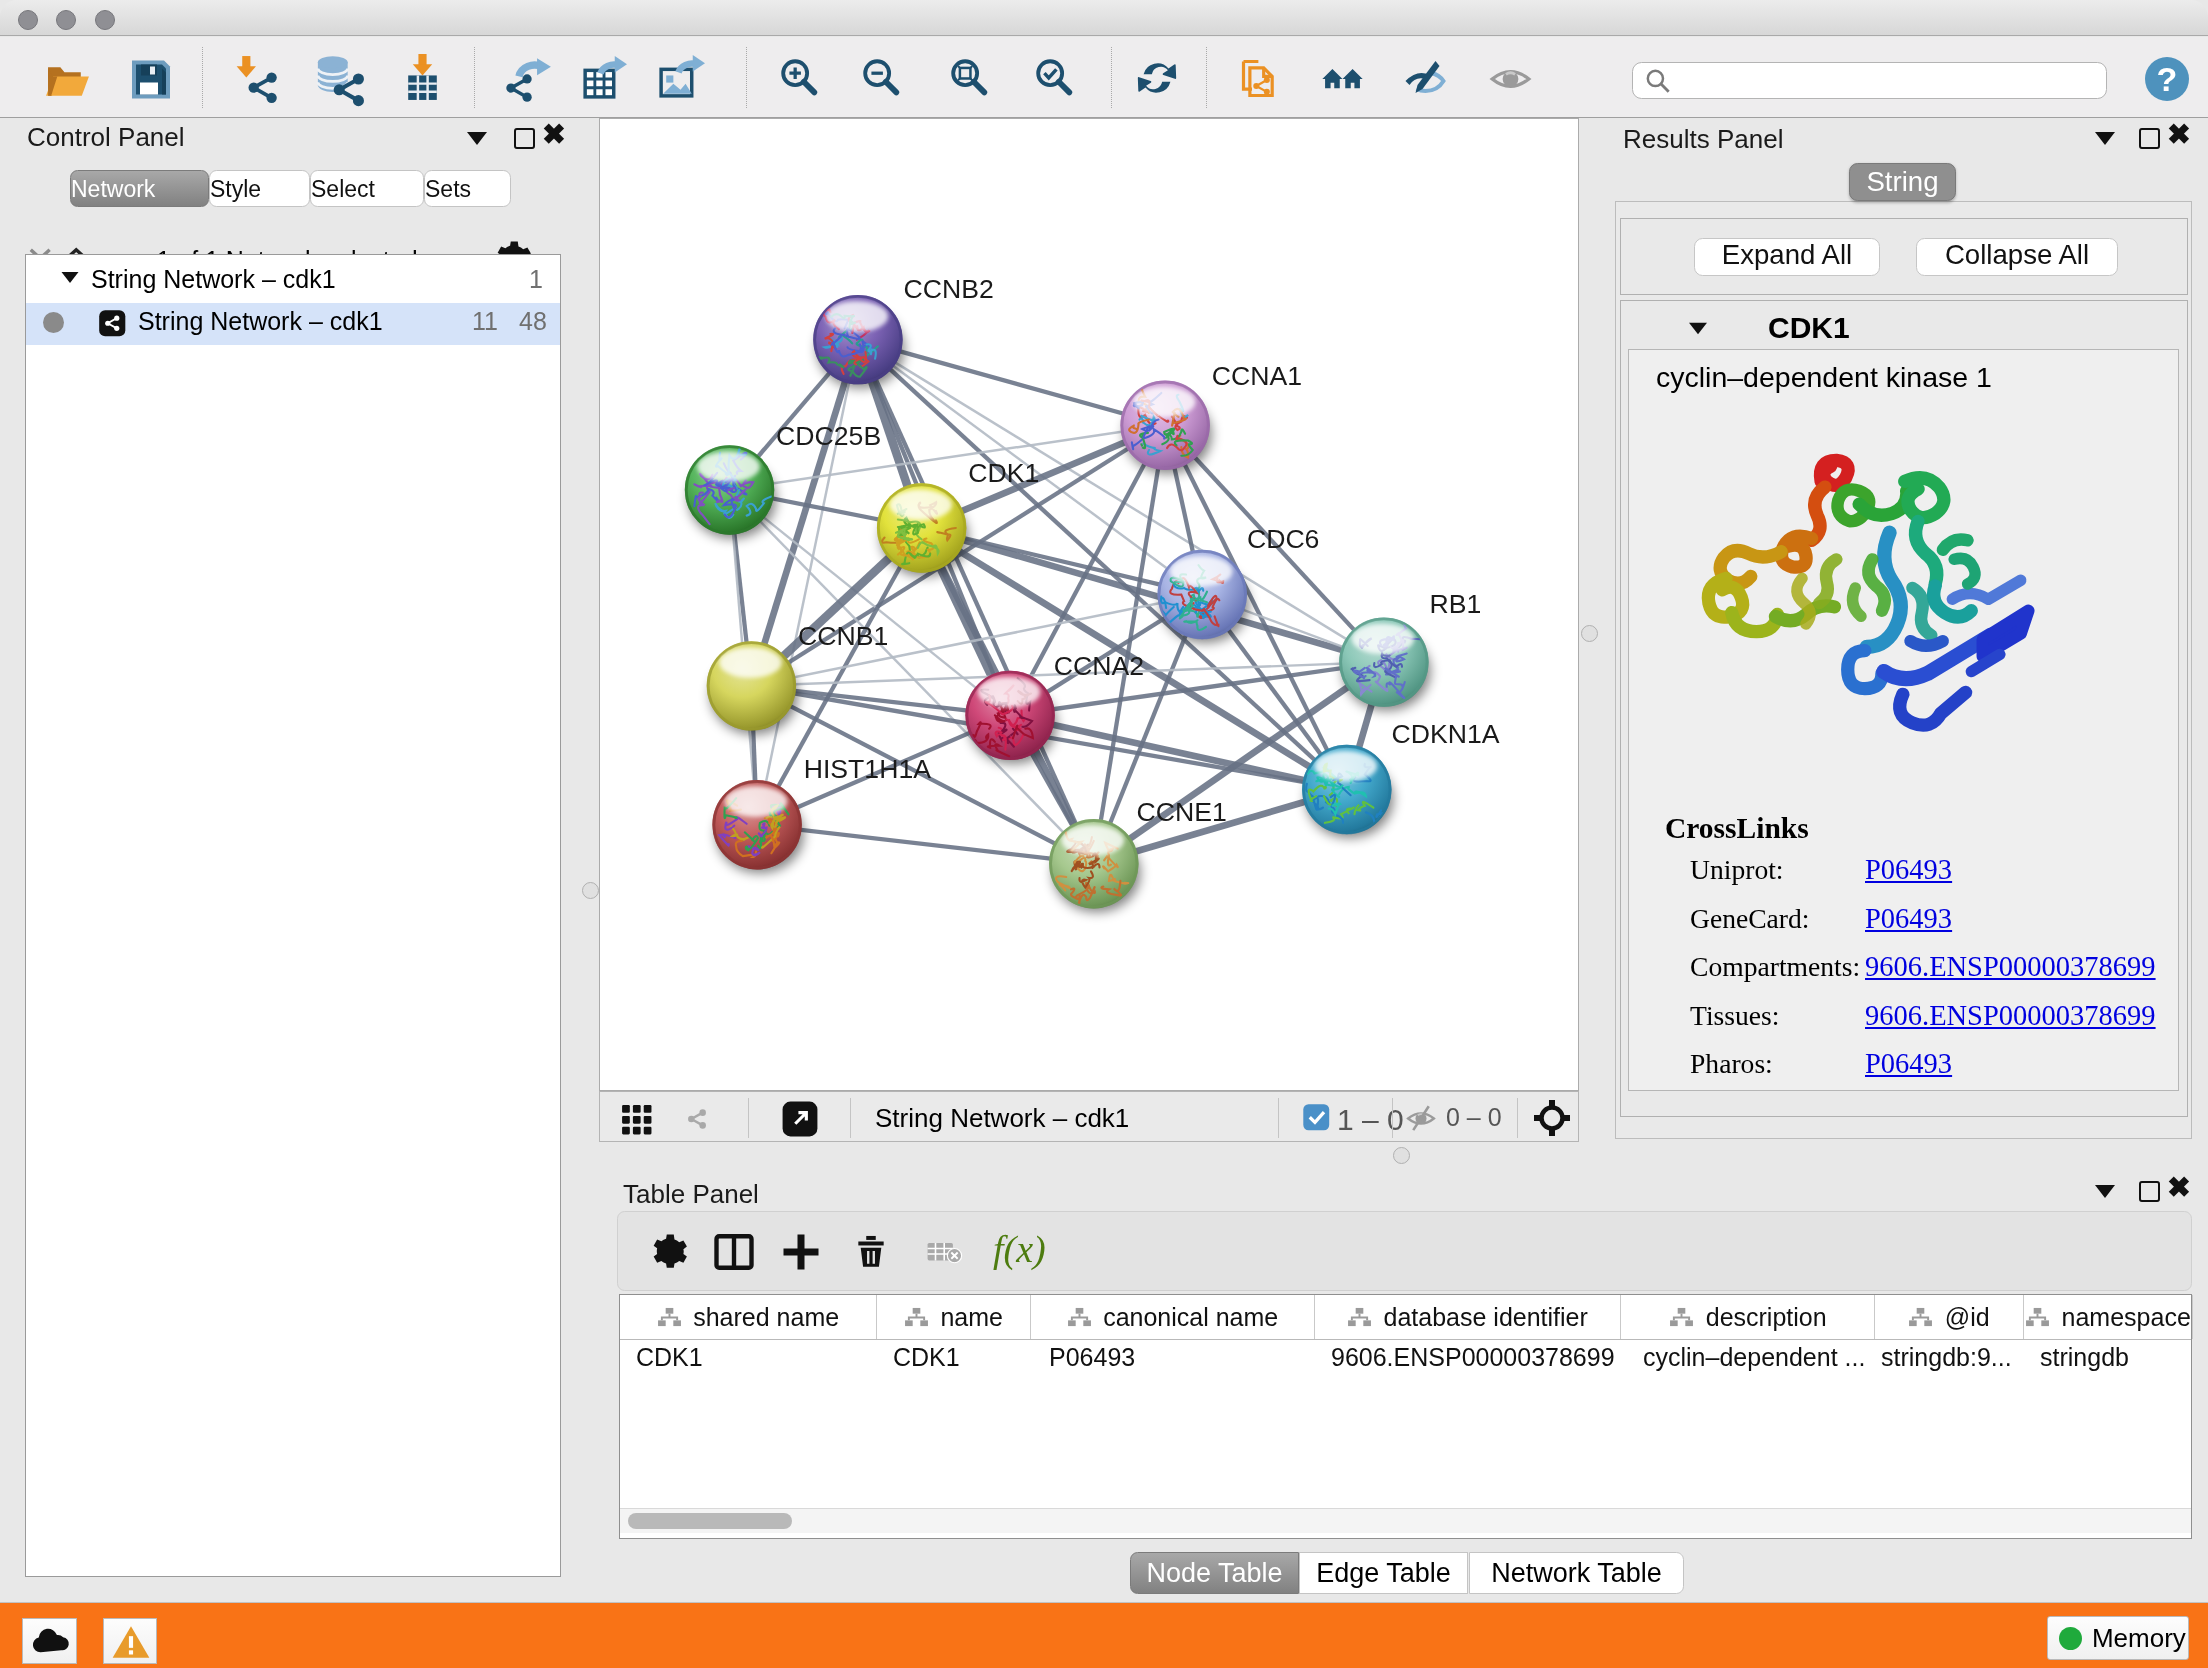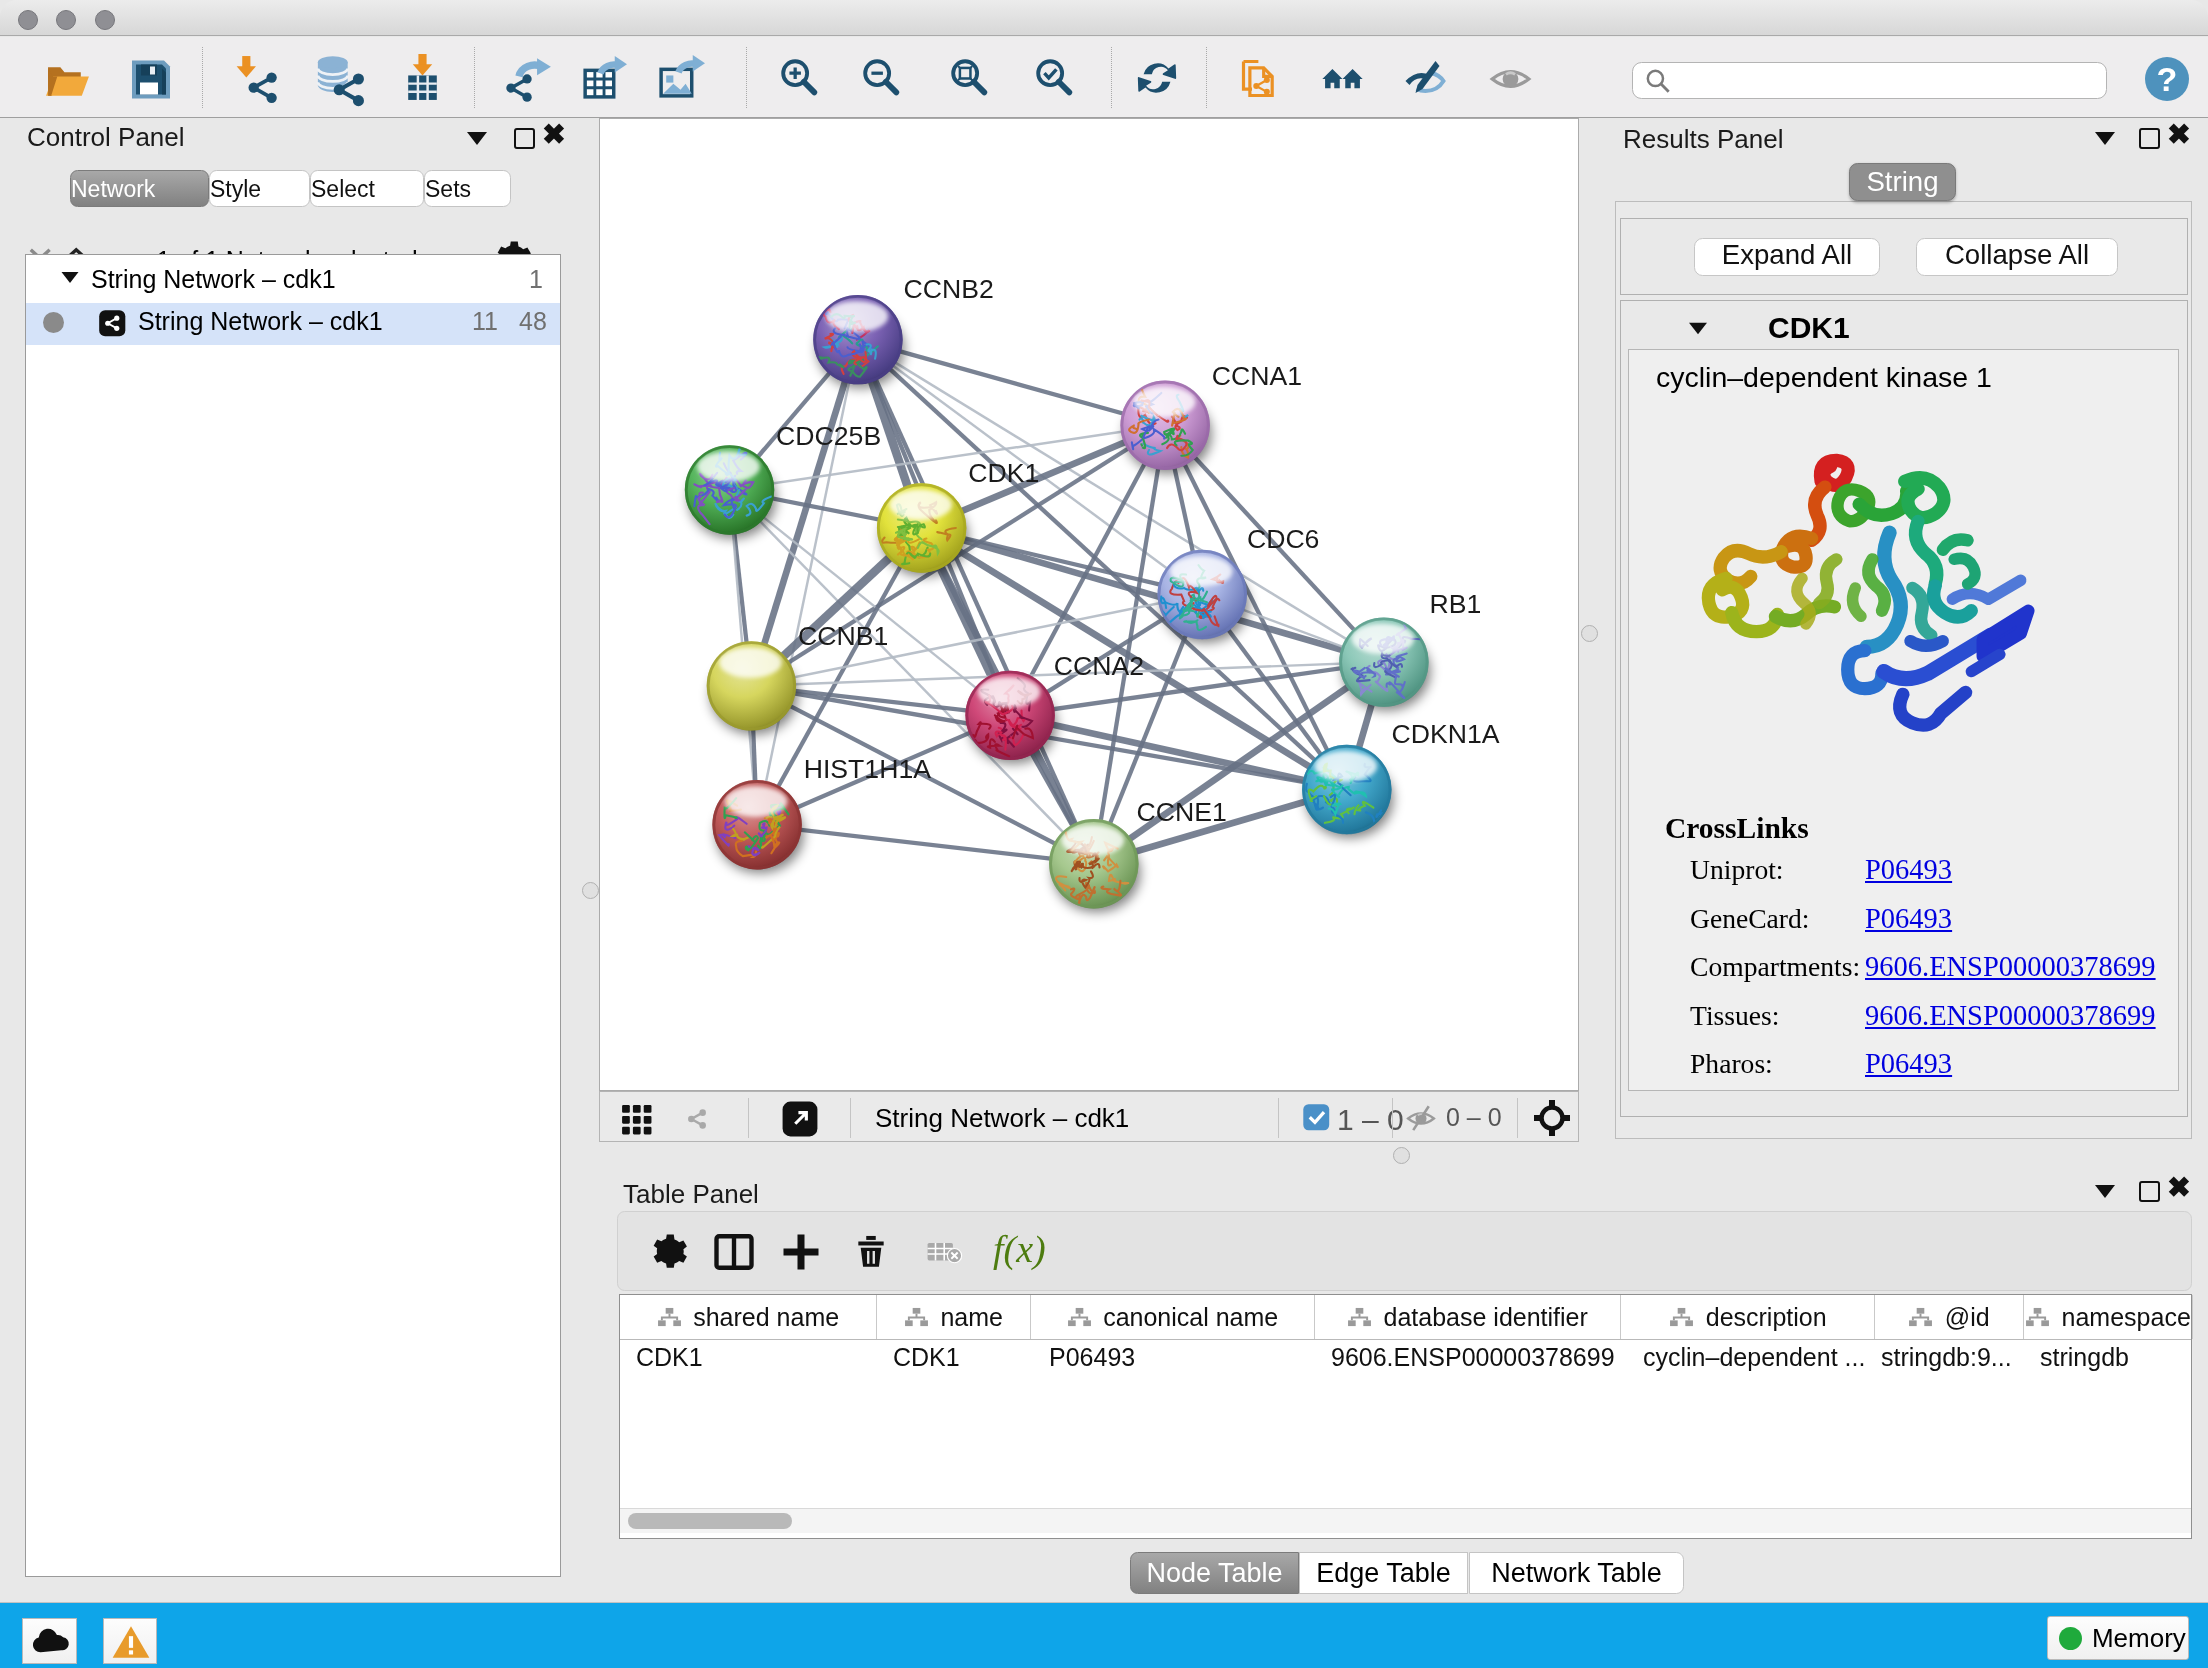--- a/index.html
+++ b/index.html
@@ -64,21 +64,21 @@
 #tp-table { left:619px; top:1294px; width:1573px; height:245px; background:#fff;
   border:1.9px solid #8f8f8f;padding-left:48px; }
 .th { position:absolute; top:0; height:44px; font-size:25px; color:#111;
   border-right:1px solid #c9c9c9; display:flex; align-items:center; justify-content:center; }
 .td { position:absolute; top:48px; font-size:25px; color:#111; }
 #tp-tabs { left:0; top:1552px; width:2208px; height:42px; }
 .btab { position:absolute; top:0; height:42px; font-size:27px; line-height:40px;
   text-align:center; background:#fff; border:1px solid #c4c4c4; }
 .btab.tabsel { background:linear-gradient(#a8a8a8,#818181); color:#fff; border:1px solid #7b7b7b; }
 
-#statusbar { left:0; top:1602px; width:2208px; height:67px; background:#0ea5e9;
+#statusbar { left:0; top:1602px; width:2208px; height:67px; background:#f97316;
   border-top:1px solid #c2c2c2; }
 .sbtn { position:absolute; background:linear-gradient(#fdfdfd,#f0f0f0); border:1.9px solid #b9b9b9; }
 </style></head><body>
 <div id="titlebar" class="abs">
     <div class="tl" style="left:18px"></div>
     <div class="tl" style="left:56px"></div>
     <div class="tl" style="left:95px"></div>
   </div>
 <div id="toolbar" class="abs">
     <svg style="position:absolute;left:41px;top:18px" width="53" height="49" viewBox="0 0 48 48">

